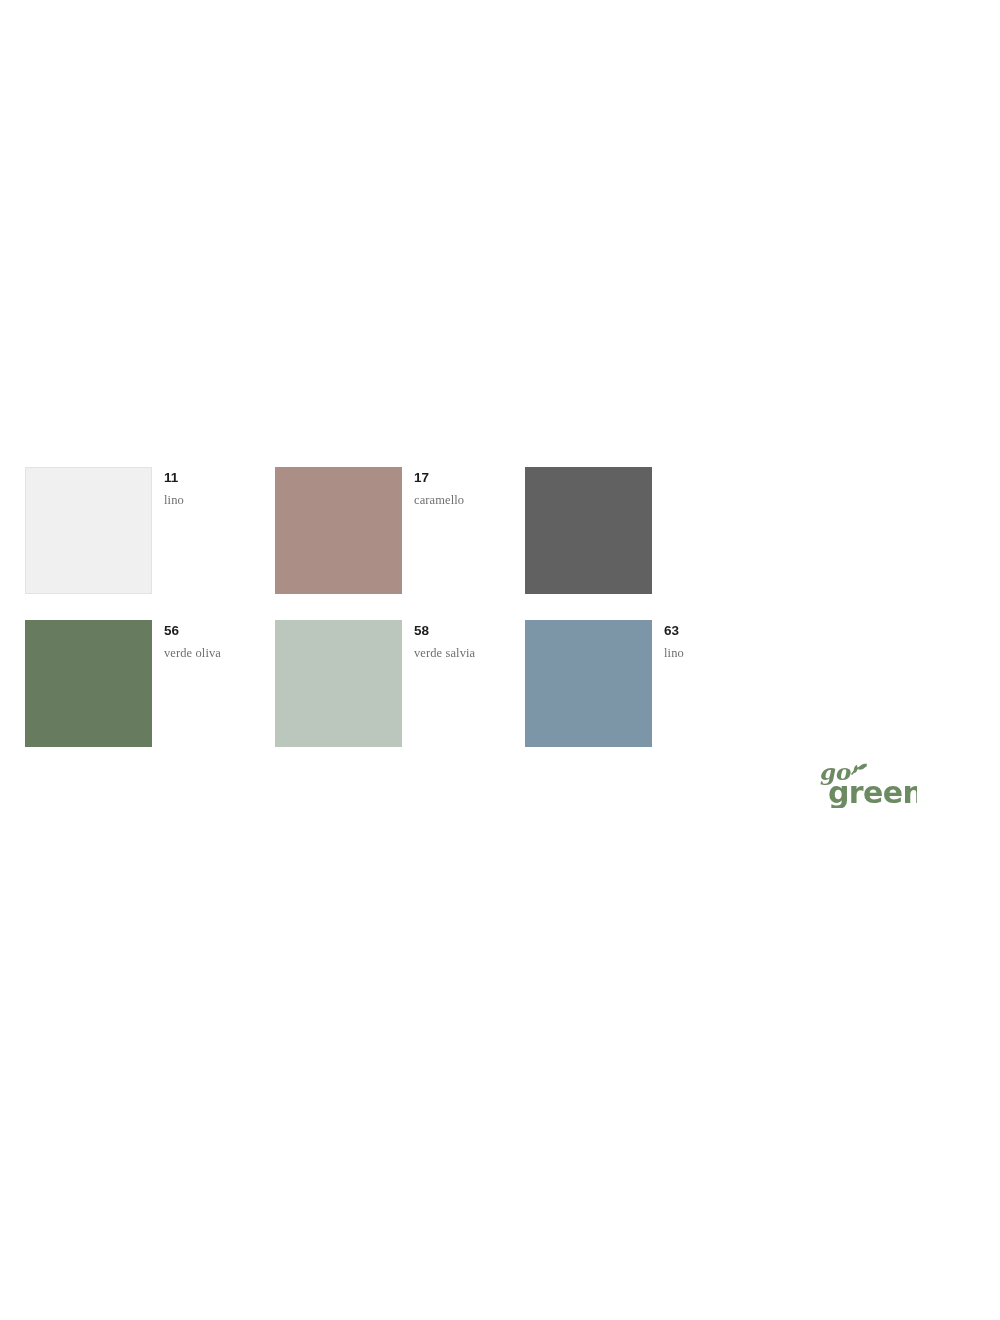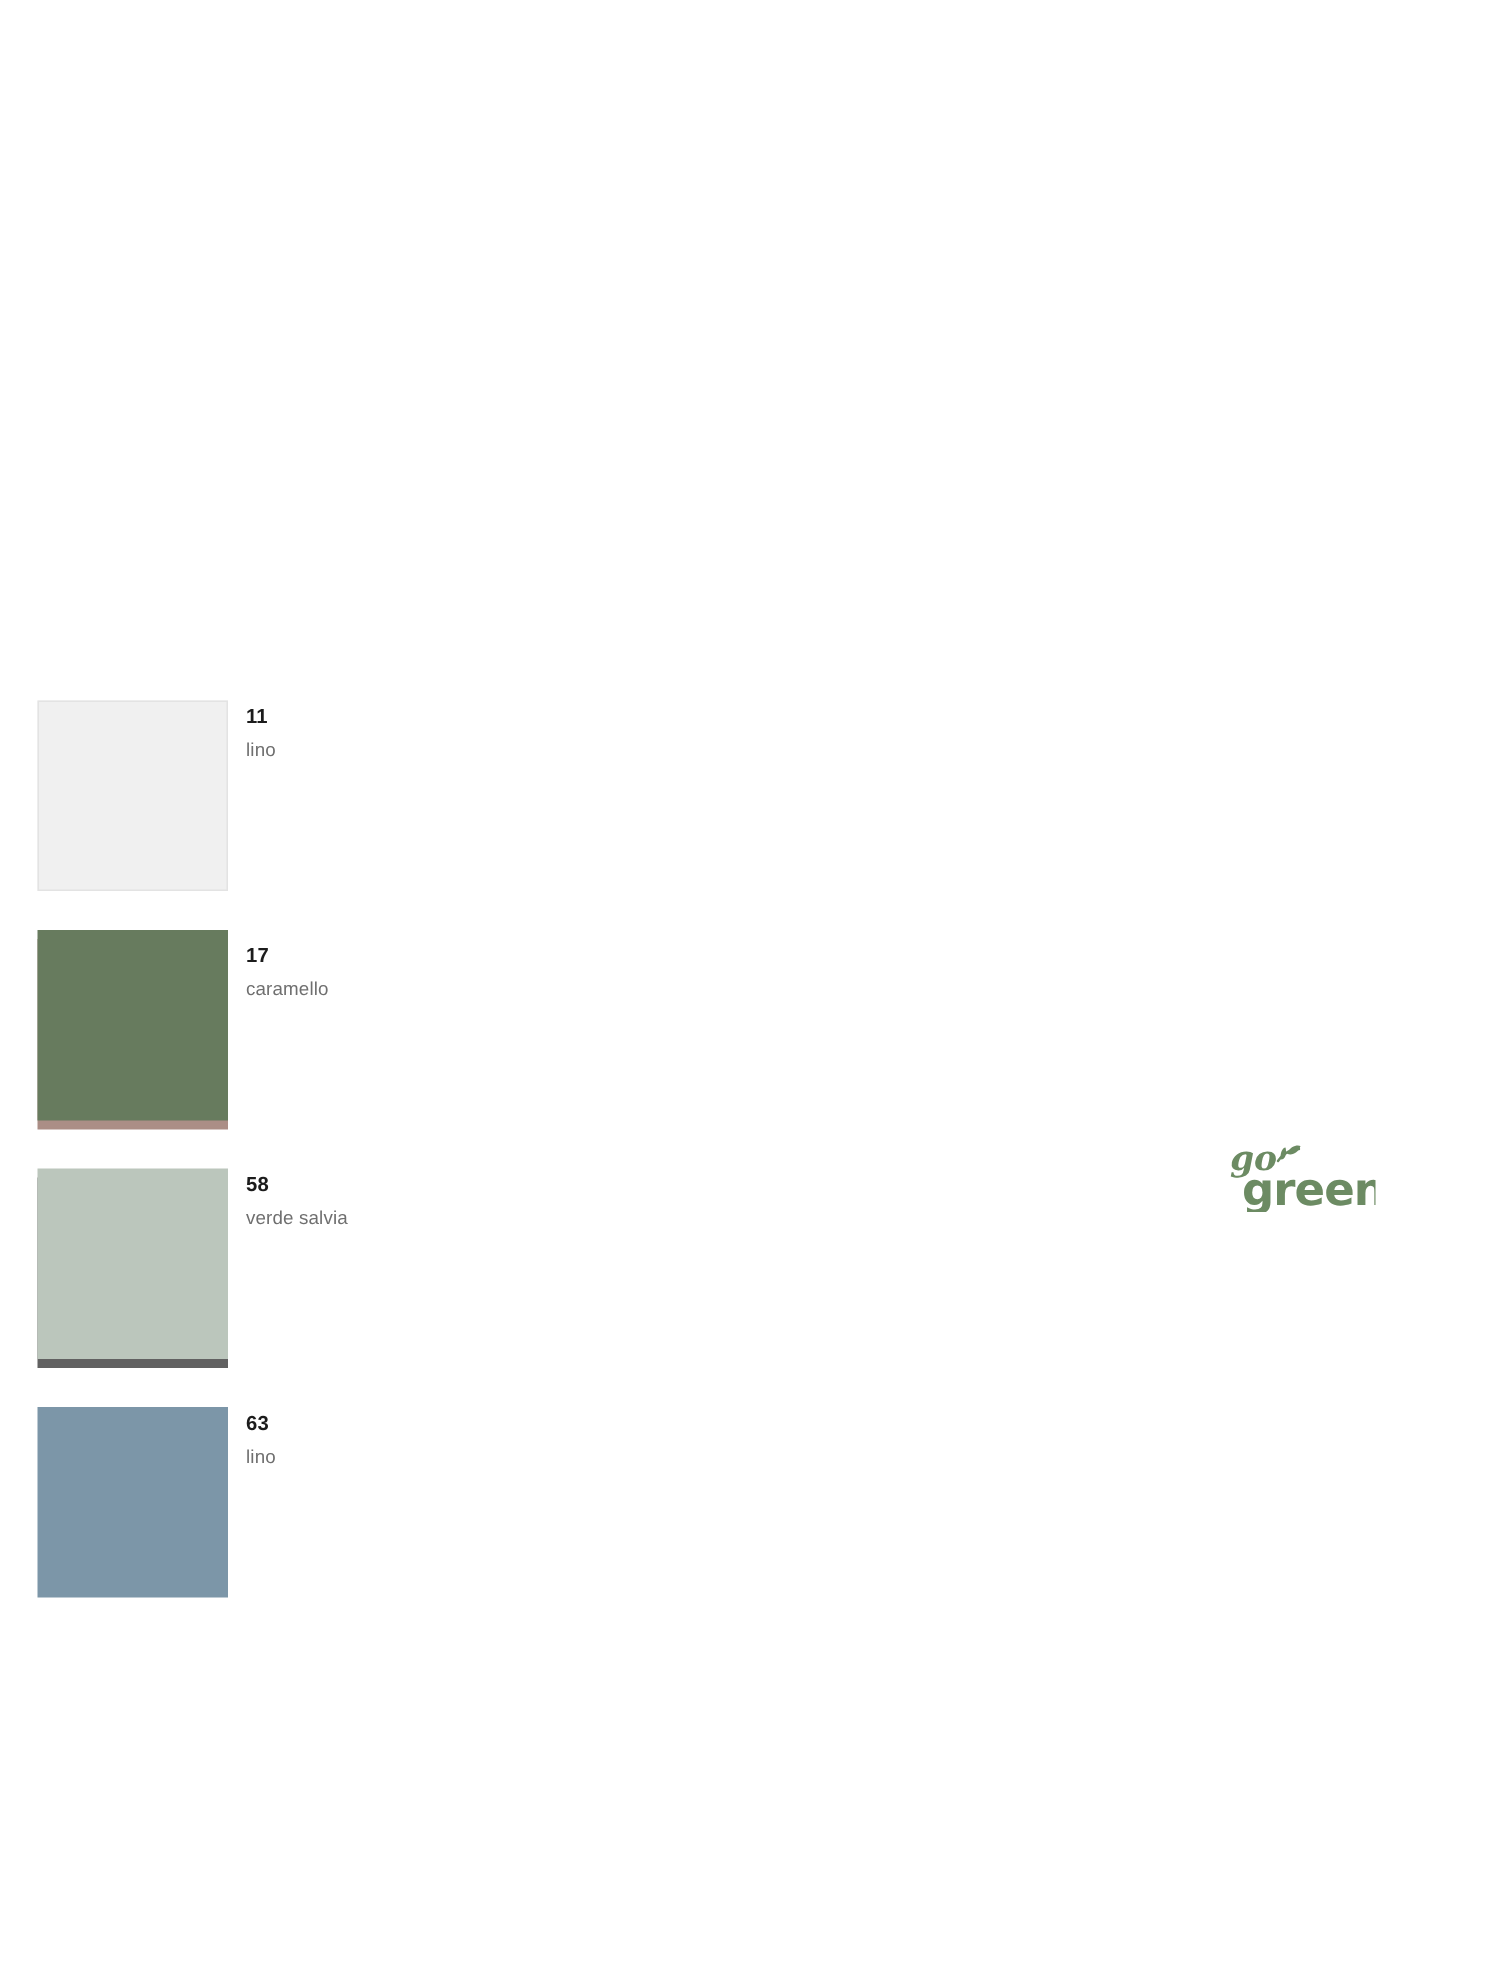--- a/index.html
+++ b/index.html
@@ -27,24 +27,23 @@
   
   .swatch-grid {
     position: absolute;
     left: 25px;
     top: 467px;
     width: 878px;
   }
 
   .swatch-row {
     display: flex;
-    flex-direction: column;
+    flex-direction: row;
     height: 127px;
     margin-bottom: 26px;
-    gap: 32px;
   }
 
   .swatch-cell {
     display: flex;
     flex-direction: row;
     width: 250px;
     margin-right: 0px;
     height: 127px;
   }
 
@@ -74,20 +73,21 @@
     letter-spacing: 0.1px;
   }
 
   .swatch-name {
     font-size: 12.5px;
     font-weight: normal;
     color: #6f6f6f;
     line-height: 18px;
     margin-top: 4px;
     letter-spacing: 0.1px;
+    font-family: Liberation Serif, serif;
   }
 
   
   .brand-logo {
     position: absolute;
     left: 812px;
     top: 760px;
     width: 105px;
     height: 48px;
   }
@@ -137,20 +137,24 @@
         <div class="swatch-chip" style="background:#616161;"></div>
       </div>
 
     </div>
 
     <div class="swatch-row">
 
 
       <div class="swatch-cell">
         <div class="swatch-chip" style="background:#677b5e;"></div>
+        <div class="swatch-caption">
+          <div class="swatch-code">56</div>
+          <div class="swatch-name">verde oliva</div>
+        </div>
       </div>
 
       <div class="swatch-cell">
         <div class="swatch-chip" style="background:#bbc6bc;"></div>
         <div class="swatch-caption">
           <div class="swatch-code">58</div>
           <div class="swatch-name">verde salvia</div>
         </div>
       </div>
 

